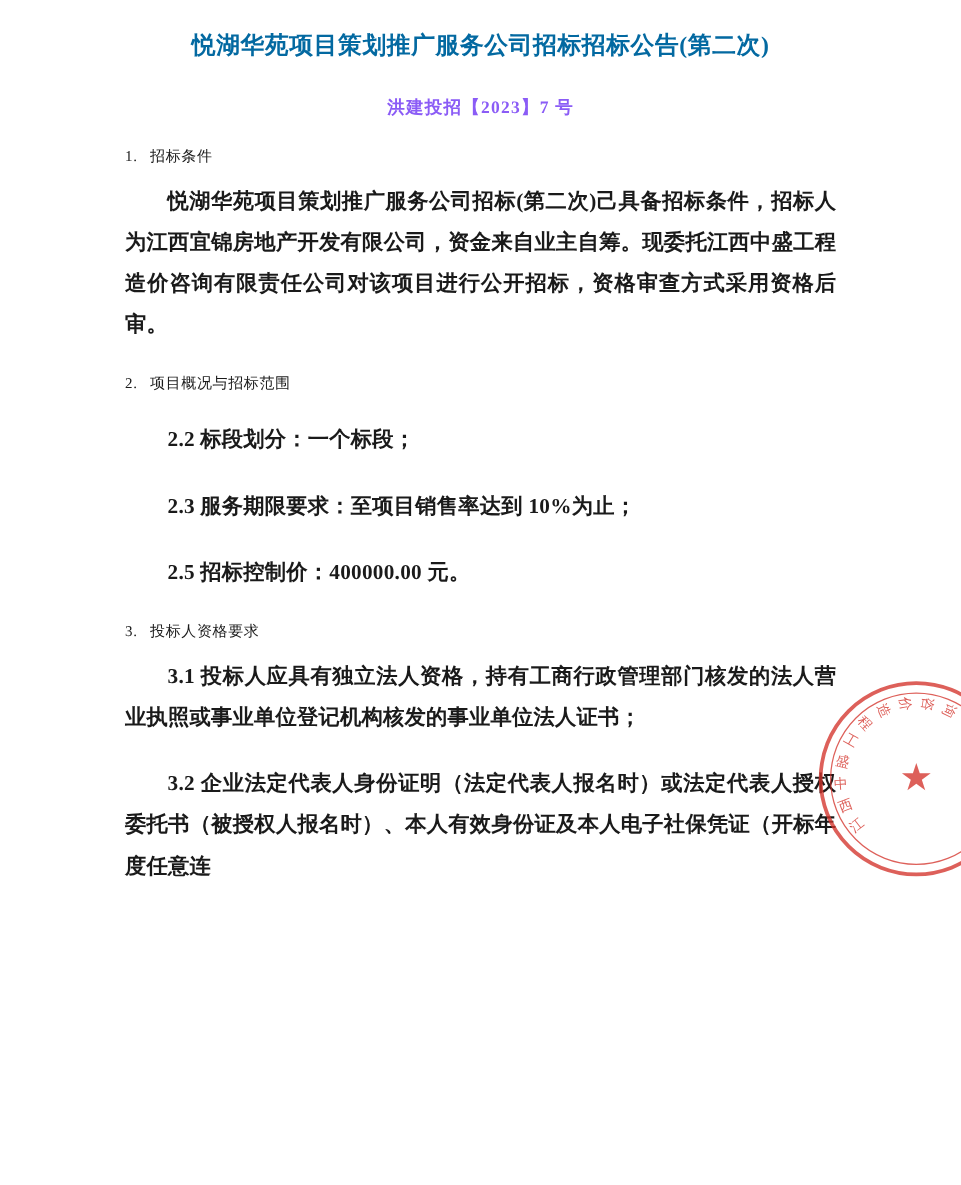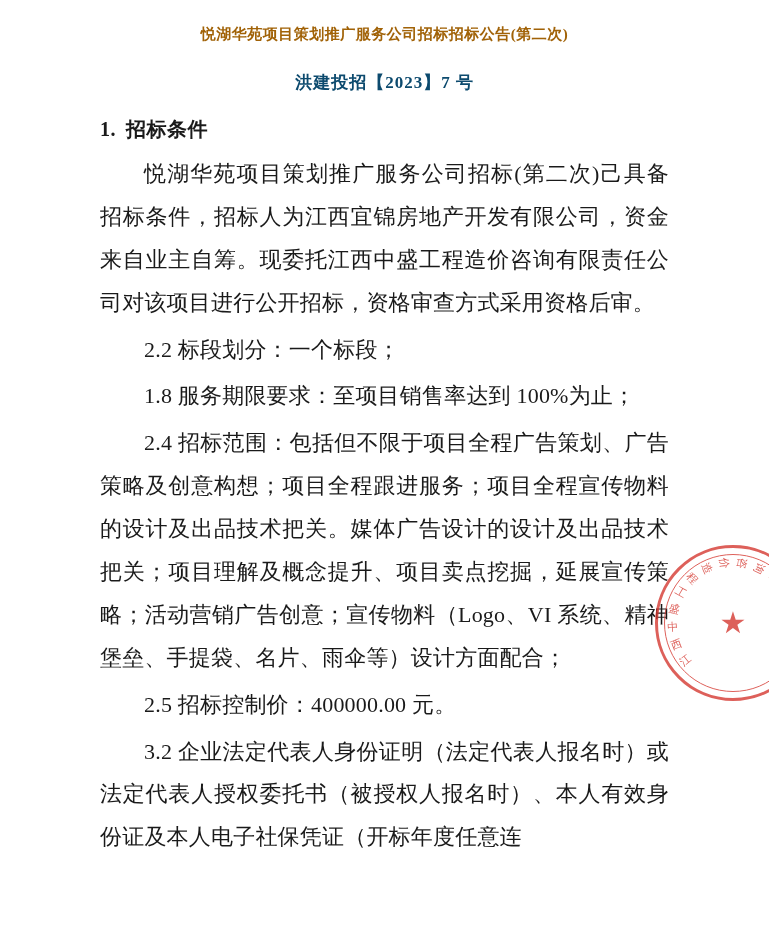--- a/index.html
+++ b/index.html
@@ -17,55 +17,56 @@
   }
   .page {
     position: relative;
     width: 769px;
     height: 948px;
     box-sizing: border-box;
     padding: 16px 100px 0 100px;
   }
   .doc-title {
     text-align: center;
-    font-size: 15px;
+    font-size: 19px;
     font-weight: bold;
     letter-spacing: 0.5px;
     line-height: 1.4;
     margin: 8px 0 0 0;
-    color: #a16207;
+    color: #0369a1;
   }
   .doc-number {
     text-align: center;
-    font-size: 17px;
+    font-size: 14px;
     font-weight: bold;
     margin: 26px 0 0 0;
     letter-spacing: 1px;
-    color: #0c4a6e;
+    color: #8b5cf6;
   }
   .section-heading {
-    font-size: 20px;
-    font-weight: bold;
+    font-size: 12px;
+    font-weight: normal;
     margin: 22px 0 0 0;
     letter-spacing: 0.5px;
   }
   .section-heading .num {
     margin-right: 10px;
   }
   p.body-text {
-    font-size: 22px;
+    font-size: 17px;
     line-height: 1.95;
     margin: 10px 0 0 0;
     text-align: justify;
     text-justify: inter-ideograph;
     text-indent: 2em;
     letter-spacing: 0.2px;
+    font-weight: bold;
   }
   p.tight {
-    margin-top: 4px;
+    margin-top: 20px;
   }
   .stamp {
     position: absolute;
     right: -42px;
     top: 545px;
     width: 150px;
     height: 150px;
     border: 3px solid #d4342c;
     border-radius: 50%;
     opacity: 0.78;
@@ -114,25 +115,31 @@
 
   <h1 class="doc-title">悦湖华苑项目策划推广服务公司招标招标公告(第二次)</h1>
 
   <div class="doc-number">洪建投招【2023】7 号</div>
 
   <div class="section-heading">
     <span class="num">1.</span><span>招标条件</span>
   </div>
   <p class="body-text">悦湖华苑项目策划推广服务公司招标(第二次)己具备招标条件，招标人为江西宜锦房地产开发有限公司，资金来自业主自筹。现委托江西中盛工程造价咨询有限责任公司对该项目进行公开招标，资格审查方式采用资格后审。</p>
 
+  <div class="section-heading">
+    <span class="num">2.</span><span>项目概况与招标范围</span>
+  </div>
   <p class="body-text tight">2.2 标段划分：一个标段；</p>
-  <p class="body-text tight">1.8 服务期限要求：至项目销售率达到 100%为止；</p>
-  <p class="body-text tight">2.4 招标范围：包括但不限于项目全程广告策划、广告策略及创意构想；项目全程跟进服务；项目全程宣传物料的设计及出品技术把关。媒体广告设计的设计及出品技术把关；项目理解及概念提升、项目卖点挖掘，延展宣传策略；活动营销广告创意；宣传物料（Logo、VI 系统、精神堡垒、手提袋、名片、雨伞等）设计方面配合；</p>
+  <p class="body-text tight">2.3 服务期限要求：至项目销售率达到 10%为止；</p>
   <p class="body-text tight">2.5 招标控制价：400000.00 元。</p>
 
+  <div class="section-heading">
+    <span class="num">3.</span><span>投标人资格要求</span>
+  </div>
+  <p class="body-text">3.1 投标人应具有独立法人资格，持有工商行政管理部门核发的法人营业执照或事业单位登记机构核发的事业单位法人证书；</p>
   <p class="body-text tight">3.2 企业法定代表人身份证明（法定代表人报名时）或法定代表人授权委托书（被授权人报名时）、本人有效身份证及本人电子社保凭证（开标年度任意连</p>
 
   <div class="stamp">
     <div class="inner-ring"></div>
     <div class="stamp-text" id="stamp-text">
         <span style="transform: rotate(-128deg) translate(0px, -60px) rotate(90deg) translate(-50%, -50%);">江</span>
         <span style="transform: rotate(-110.933deg) translate(0px, -60px) rotate(90deg) translate(-50%, -50%);">西</span>
         <span style="transform: rotate(-93.8667deg) translate(0px, -60px) rotate(90deg) translate(-50%, -50%);">中</span>
         <span style="transform: rotate(-76.8deg) translate(0px, -60px) rotate(90deg) translate(-50%, -50%);">盛</span>
         <span style="transform: rotate(-59.7333deg) translate(0px, -60px) rotate(90deg) translate(-50%, -50%);">工</span>

